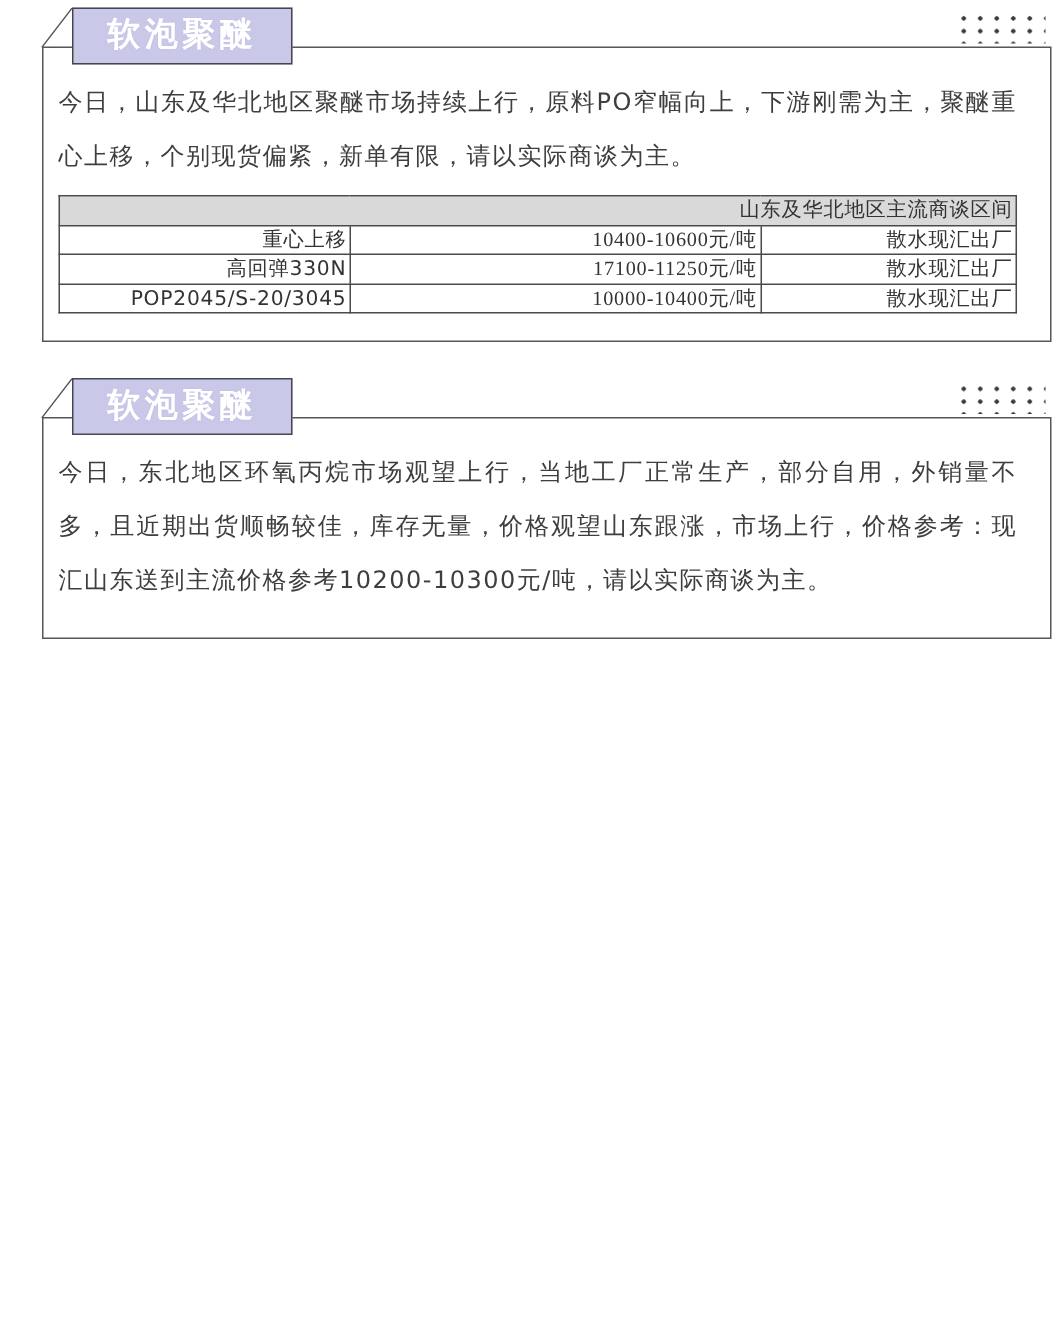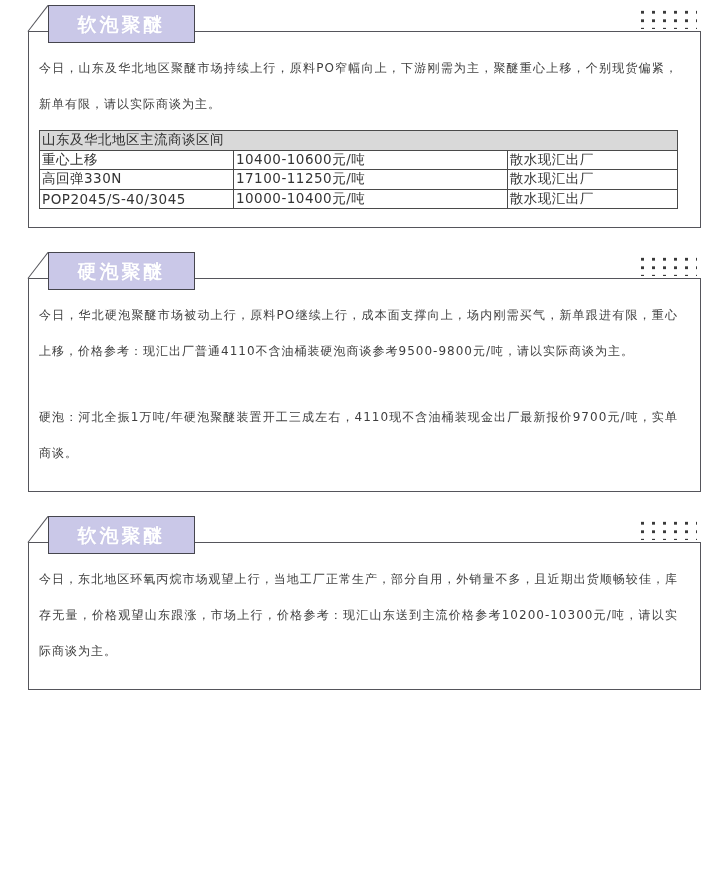--- a/index.html
+++ b/index.html
@@ -33,21 +33,21 @@
     height: 38px;
     line-height: 36px;
     background: #cac8e8;
     border: 1px solid #46464e;
     text-align: center;
     z-index: 2;
   }
   .badge span {
     color: #ffffff;
     font-weight: bold;
-    font-size: 19px;
+    font-size: 22px;
     letter-spacing: 3px;
     text-shadow: 0 0 1px #b8b6dd;
   }
 
   
   .notch {
     position: absolute;
     left: 0;
     top: 26px;
     width: 33px;
@@ -63,48 +63,48 @@
     right: 4px;
     top: 2px;
     width: 61px;
     height: 22px;
     background-image: radial-gradient(circle, #3a3a3a 1.4px, rgba(0,0,0,0) 1.5px);
     background-size: 11px 8.5px;
     background-position: 1px 1px;
   }
 
   .body-par {
-    font-size: 12px;
+    font-size: 16px;
     line-height: 36px;
     letter-spacing: 1px;
     margin: 8px 0;
     text-align: justify;
     color: #3e3e3e;
   }
 
   table.quote {
     width: 100%;
     border-collapse: collapse;
     margin: 4px 0 6px 0;
     font-size: 13.5px;
     color: #333333;
     border: 1.5px solid #4a4a4a;
   }
   table.quote td {
     border: 1px solid #4a4a4a;
-    text-align: left;
+    text-align: right;
     height: 19.5px;
     padding: 0 2px;
     letter-spacing: 0.5px;
   }
   table.quote tr.thead td {
     background: #d9d9d9;
   }
   td.c1 { width: 30.4%; }
-  td.c2 { width: 42.9%; }
+  td.c2 { width: 42.9%; font-family: Liberation Serif, serif; }
   td.c3 { width: 26.7%; font-family: Liberation Serif, serif; }
 </style>
 </head>
 <body>
 
 <div class="page">
 
   <section class="sec">
     <div class="dots"></div>
     <div class="notch"></div>
@@ -122,40 +122,29 @@
             <td class="c1">重心上移</td>
             <td class="c2">10400-10600元/吨</td>
             <td class="c3">散水现汇出厂</td>
           </tr>
           <tr>
             <td class="c1">高回弹330N</td>
             <td class="c2">17100-11250元/吨</td>
             <td class="c3">散水现汇出厂</td>
           </tr>
           <tr>
-            <td class="c1">POP2045/S-40/3045</td>
+            <td class="c1">POP2045/S-20/3045</td>
             <td class="c2">10000-10400元/吨</td>
             <td class="c3">散水现汇出厂</td>
           </tr>
         </tbody>
       </table>
     </div>
   </section>
 
-  <section class="sec">
-    <div class="dots"></div>
-    <div class="notch"></div>
-    <div class="badge">
-      <span>硬泡聚醚</span>
-    </div>
-    <div class="panel">
-      <p class="body-par">今日，华北硬泡聚醚市场被动上行，原料PO继续上行，成本面支撑向上，场内刚需买气，新单跟进有限，重心上移，价格参考：现汇出厂普通4110不含油桶装硬泡商谈参考9500-9800元/吨，请以实际商谈为主。</p>
-      <p class="body-par" style="margin-top:30px;">硬泡：河北全振1万吨/年硬泡聚醚装置开工三成左右，4110现不含油桶装现金出厂最新报价9700元/吨，实单商谈。</p>
-    </div>
-  </section>
 
   <section class="sec">
     <div class="dots"></div>
     <div class="notch"></div>
     <div class="badge">
       <span>软泡聚醚</span>
     </div>
     <div class="panel">
       <p class="body-par">今日，东北地区环氧丙烷市场观望上行，当地工厂正常生产，部分自用，外销量不多，且近期出货顺畅较佳，库存无量，价格观望山东跟涨，市场上行，价格参考：现汇山东送到主流价格参考10200-10300元/吨，请以实际商谈为主。</p>
 

